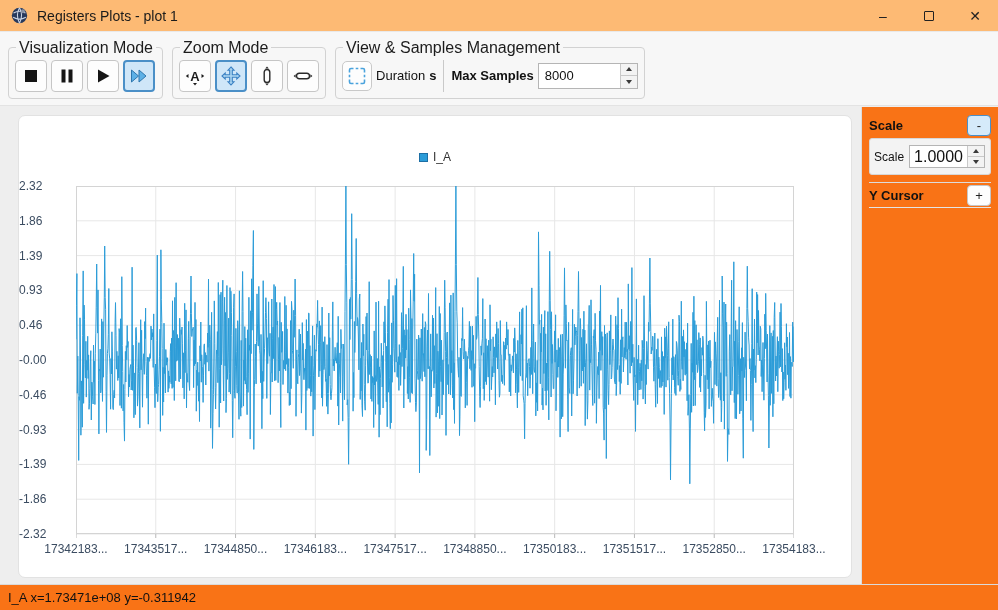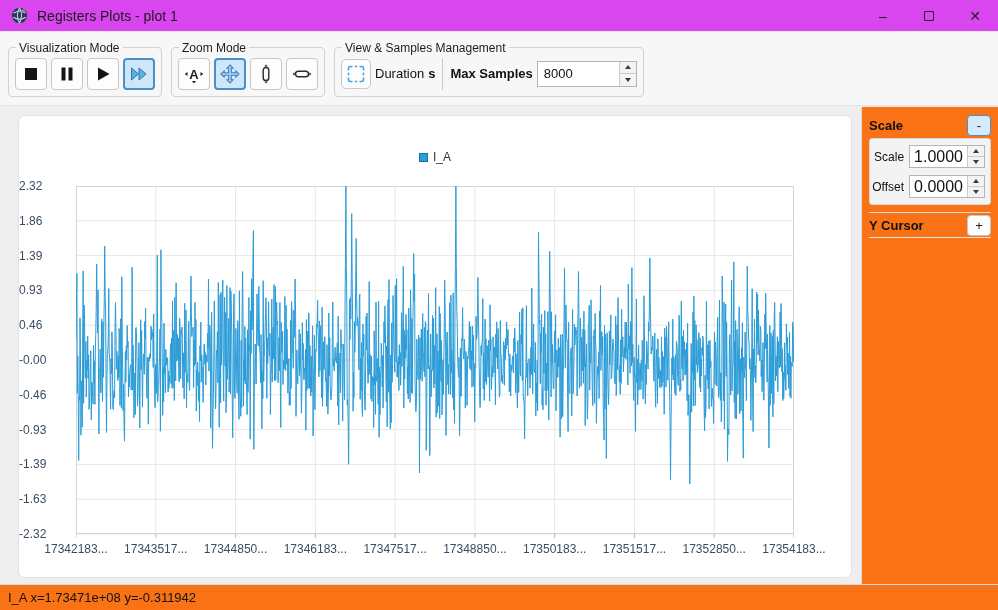--- a/index.html
+++ b/index.html
@@ -7,34 +7,34 @@
   body {
     font-family:"Liberation Sans", sans-serif;
     background:#eeeeee;
     color:#1a1a1a;
     position:relative;
     overflow:hidden;
     outline:1px solid #a9a9a9;
   }
   
   .titlebar{
-    height:32px; background:#d946ef; display:flex; align-items:center;
+    height:32px; background:#fdba74; display:flex; align-items:center;
     border-bottom:1px solid #e9e9e9;
   }
   .tb-icon{ width:17px; height:17px; margin:0 9px 0 11px; flex:0 0 auto; }
   .tb-title{ font-size:14px; color:#1b1b1b; }
   .win-btns{ margin-left:auto; display:flex; height:100%; }
   .win-btn{ width:46px; height:100%; display:flex; align-items:center; justify-content:center;
     font-size:14px; color:#222; cursor:default; }
   .maxbox{ width:10px; height:10px; border:1.2px solid #222; border-radius:1px; }
   
   .toolbar{ height:74px; background:#f7f7f7; display:flex; align-items:center;
     padding:0 8px; gap:9px; border-bottom:1px solid #e3e3e3; }
   fieldset.group{ border:1px solid #d2d2d2; border-radius:4px; padding:3px 6px 6px 6px; }
-  fieldset.group legend{ font-size:12px; color:#1c1c1c; padding:0 3px; margin-left:1px; }
+  fieldset.group legend{ font-size:16px; color:#1c1c1c; padding:0 3px; margin-left:1px; }
   .grp-row{ display:flex; align-items:center; gap:4px; }
   .btn32{ width:32px; height:32px; background:#fdfdfd; border:1px solid #c6c6c6;
     border-radius:4px; display:flex; align-items:center; justify-content:center; }
   .btn32.checked{ background:#cfe6f8; border:2px solid #4a8fc7; }
   .btn28{ width:30px; height:30px; background:#fdfdfd; border:1px solid #c9c9c9;
     border-radius:5px; display:flex; align-items:center; justify-content:center; }
   .lbl{ font-size:13px; color:#111; white-space:nowrap; }
   .unit{ font-size:13px; font-weight:700; color:#111; }
   .vsep{ width:1px; height:32px; background:#c9c9c9; margin:0 3px; }
   
@@ -234,21 +234,21 @@
         </svg>
     <div class="y-tick-label" style="left: 0px; width: 49px; top: 62px;">2.32</div>
         <div class="y-tick-label" style="left: 0px; width: 49px; top: 96.8px;">1.86</div>
         <div class="y-tick-label" style="left: 0px; width: 49px; top: 131.6px;">1.39</div>
         <div class="y-tick-label" style="left: 0px; width: 49px; top: 166.4px;">0.93</div>
         <div class="y-tick-label" style="left: 0px; width: 49px; top: 201.2px;">0.46</div>
         <div class="y-tick-label" style="left: 0px; width: 49px; top: 236px;">-0.00</div>
         <div class="y-tick-label" style="left: 0px; width: 49px; top: 270.8px;">-0.46</div>
         <div class="y-tick-label" style="left: 0px; width: 49px; top: 305.6px;">-0.93</div>
         <div class="y-tick-label" style="left: 0px; width: 49px; top: 340.4px;">-1.39</div>
-        <div class="y-tick-label" style="left: 0px; width: 49px; top: 375.2px;">-1.63</div>
+        <div class="y-tick-label" style="left: 0px; width: 49px; top: 375.2px;">-1.86</div>
         <div class="y-tick-label" style="left: 0px; width: 49px; top: 410px;">-2.32</div>
         <div class="x-tick-label" style="left: 12px; width: 90px; top: 425px;">17342183...</div>
         <div class="x-tick-label" style="left: 91.7778px; width: 90px; top: 425px;">17343517...</div>
         <div class="x-tick-label" style="left: 171.556px; width: 90px; top: 425px;">17344850...</div>
         <div class="x-tick-label" style="left: 251.333px; width: 90px; top: 425px;">17346183...</div>
         <div class="x-tick-label" style="left: 331.111px; width: 90px; top: 425px;">17347517...</div>
         <div class="x-tick-label" style="left: 410.889px; width: 90px; top: 425px;">17348850...</div>
         <div class="x-tick-label" style="left: 490.667px; width: 90px; top: 425px;">17350183...</div>
         <div class="x-tick-label" style="left: 570.444px; width: 90px; top: 425px;">17351517...</div>
         <div class="x-tick-label" style="left: 650.222px; width: 90px; top: 425px;">17352850...</div>
@@ -269,34 +269,20 @@
           <span class="spin-arrows">
             <span class="spin-btn">
                 <span class="arr-up"></span>
               </span>
             <span class="spin-btn">
                 <span class="arr-dn"></span>
               </span>
           </span>
         </div>
       </div>
-      <div class="side-row">
-        <span class="lbl">Offset</span>
-        <div class="spin side-spin">
-          <span class="spin-text">0.0000</span>
-          <span class="spin-arrows">
-            <span class="spin-btn">
-                <span class="arr-up"></span>
-              </span>
-            <span class="spin-btn">
-                <span class="arr-dn"></span>
-              </span>
-          </span>
-        </div>
-      </div>
     </div>
     <div class="side-header ycursor">
       <span class="hd">Y Cursor</span>
       <span class="mini-btn">+</span>
     </div>
   </div>
 </div>
 
 <div class="statusbar">
   <span class="status-text">I_A x=1.73471e+08 y=-0.311942</span>

